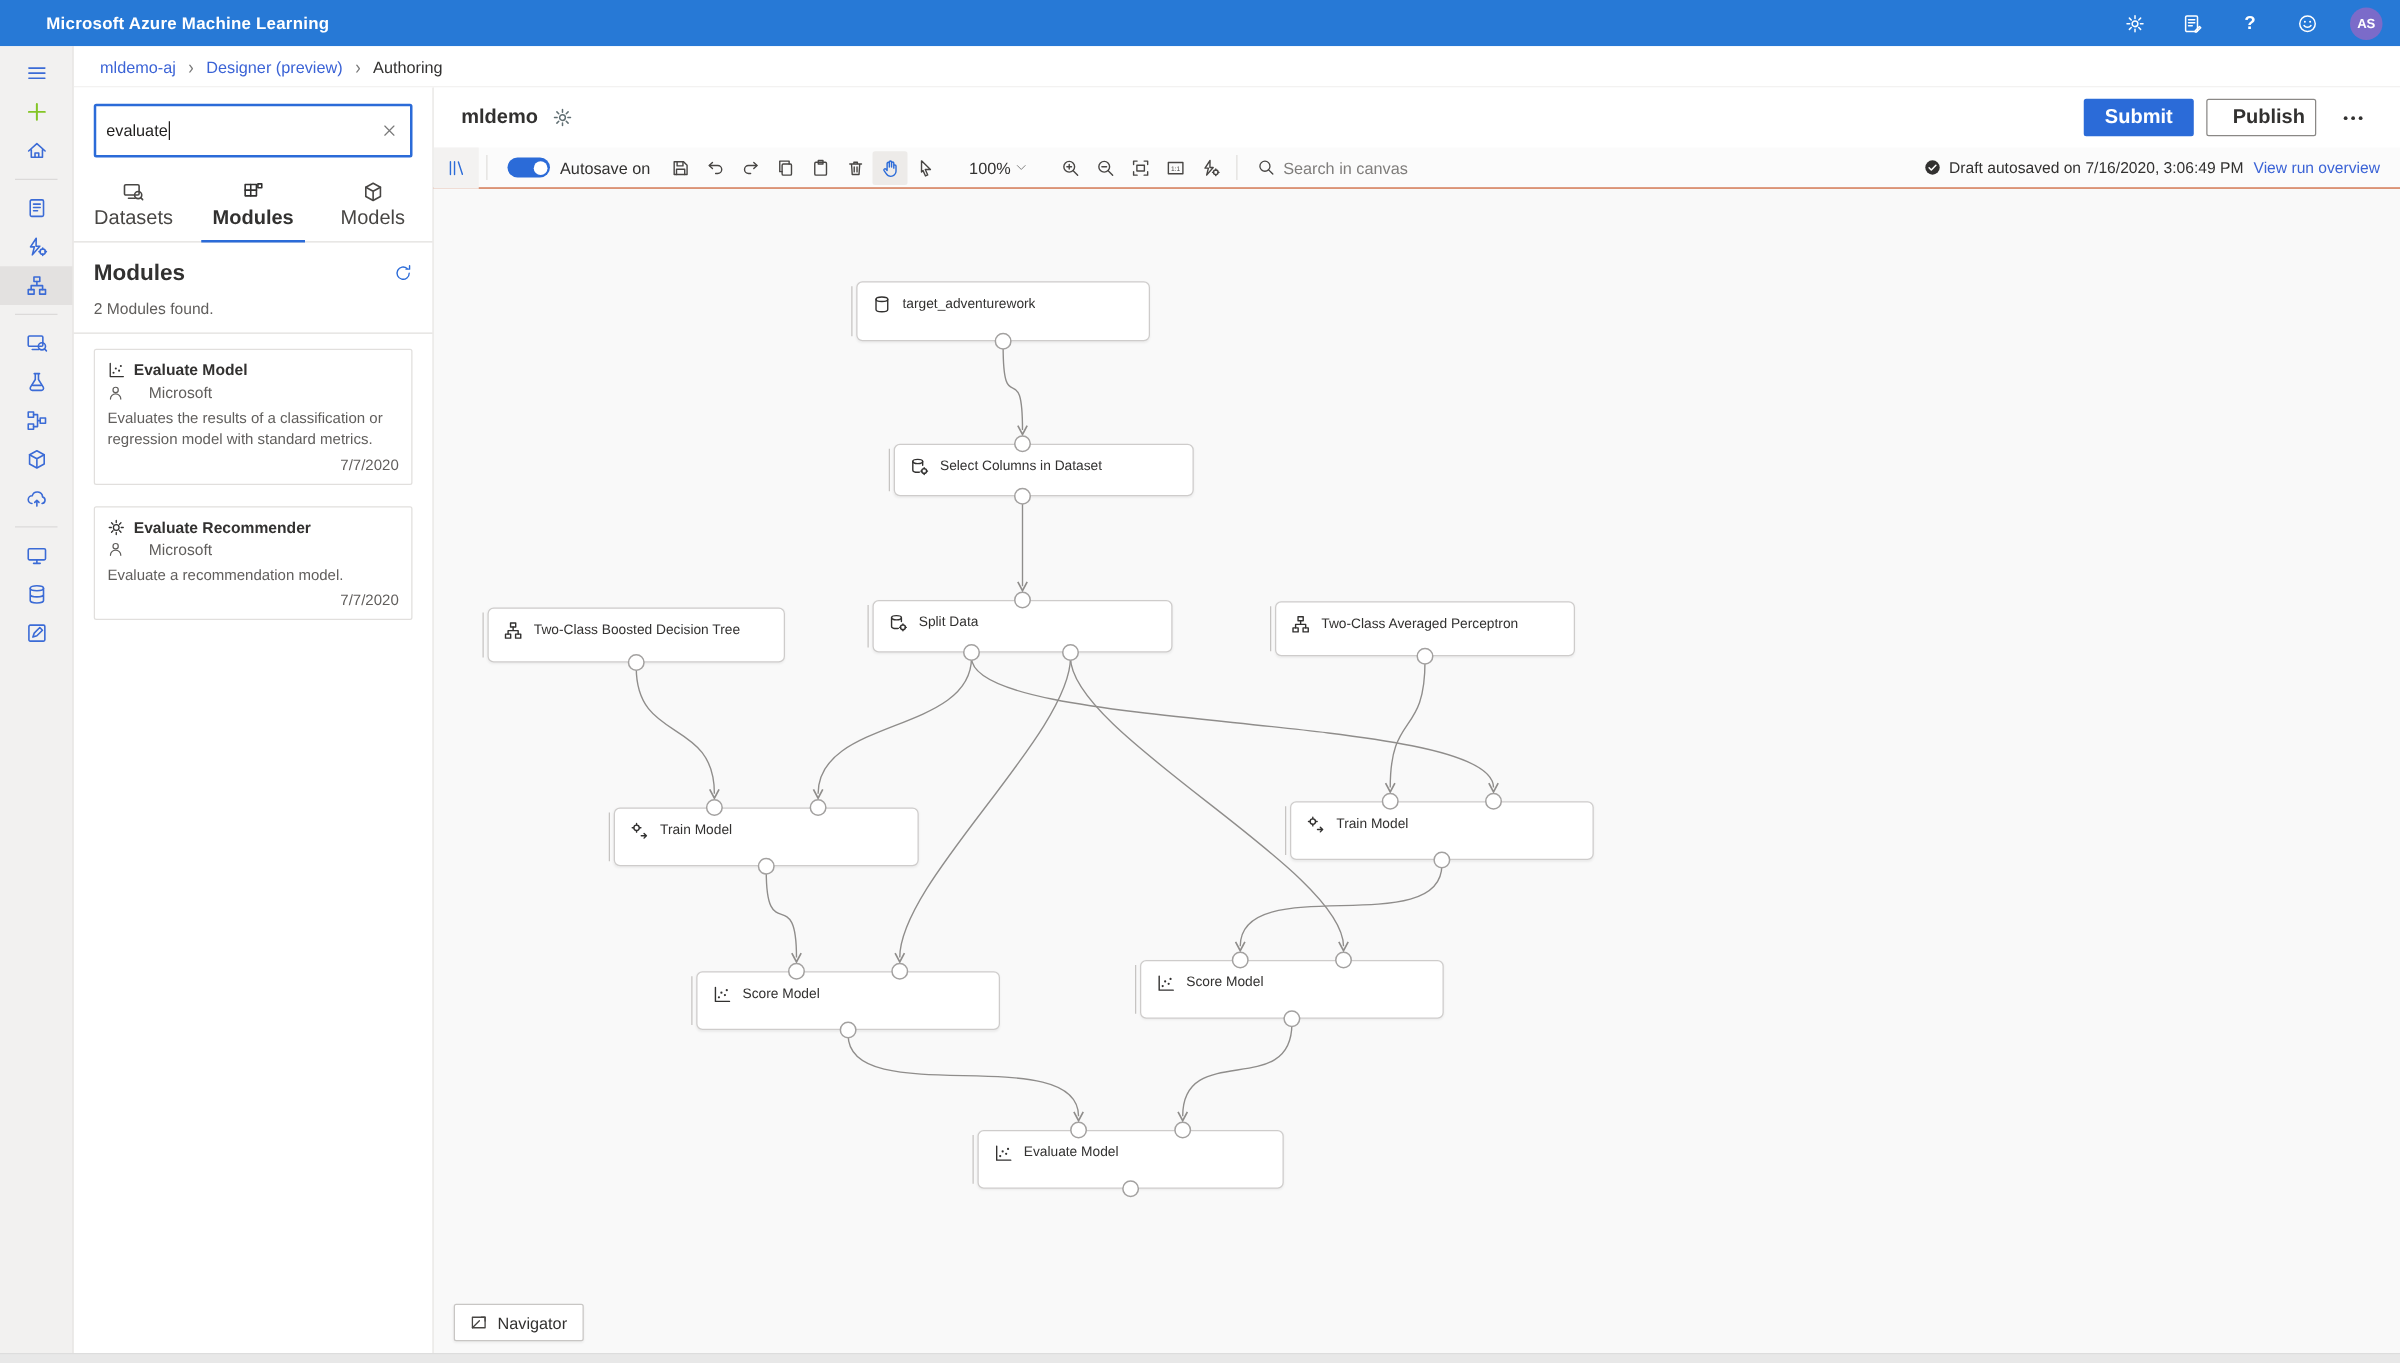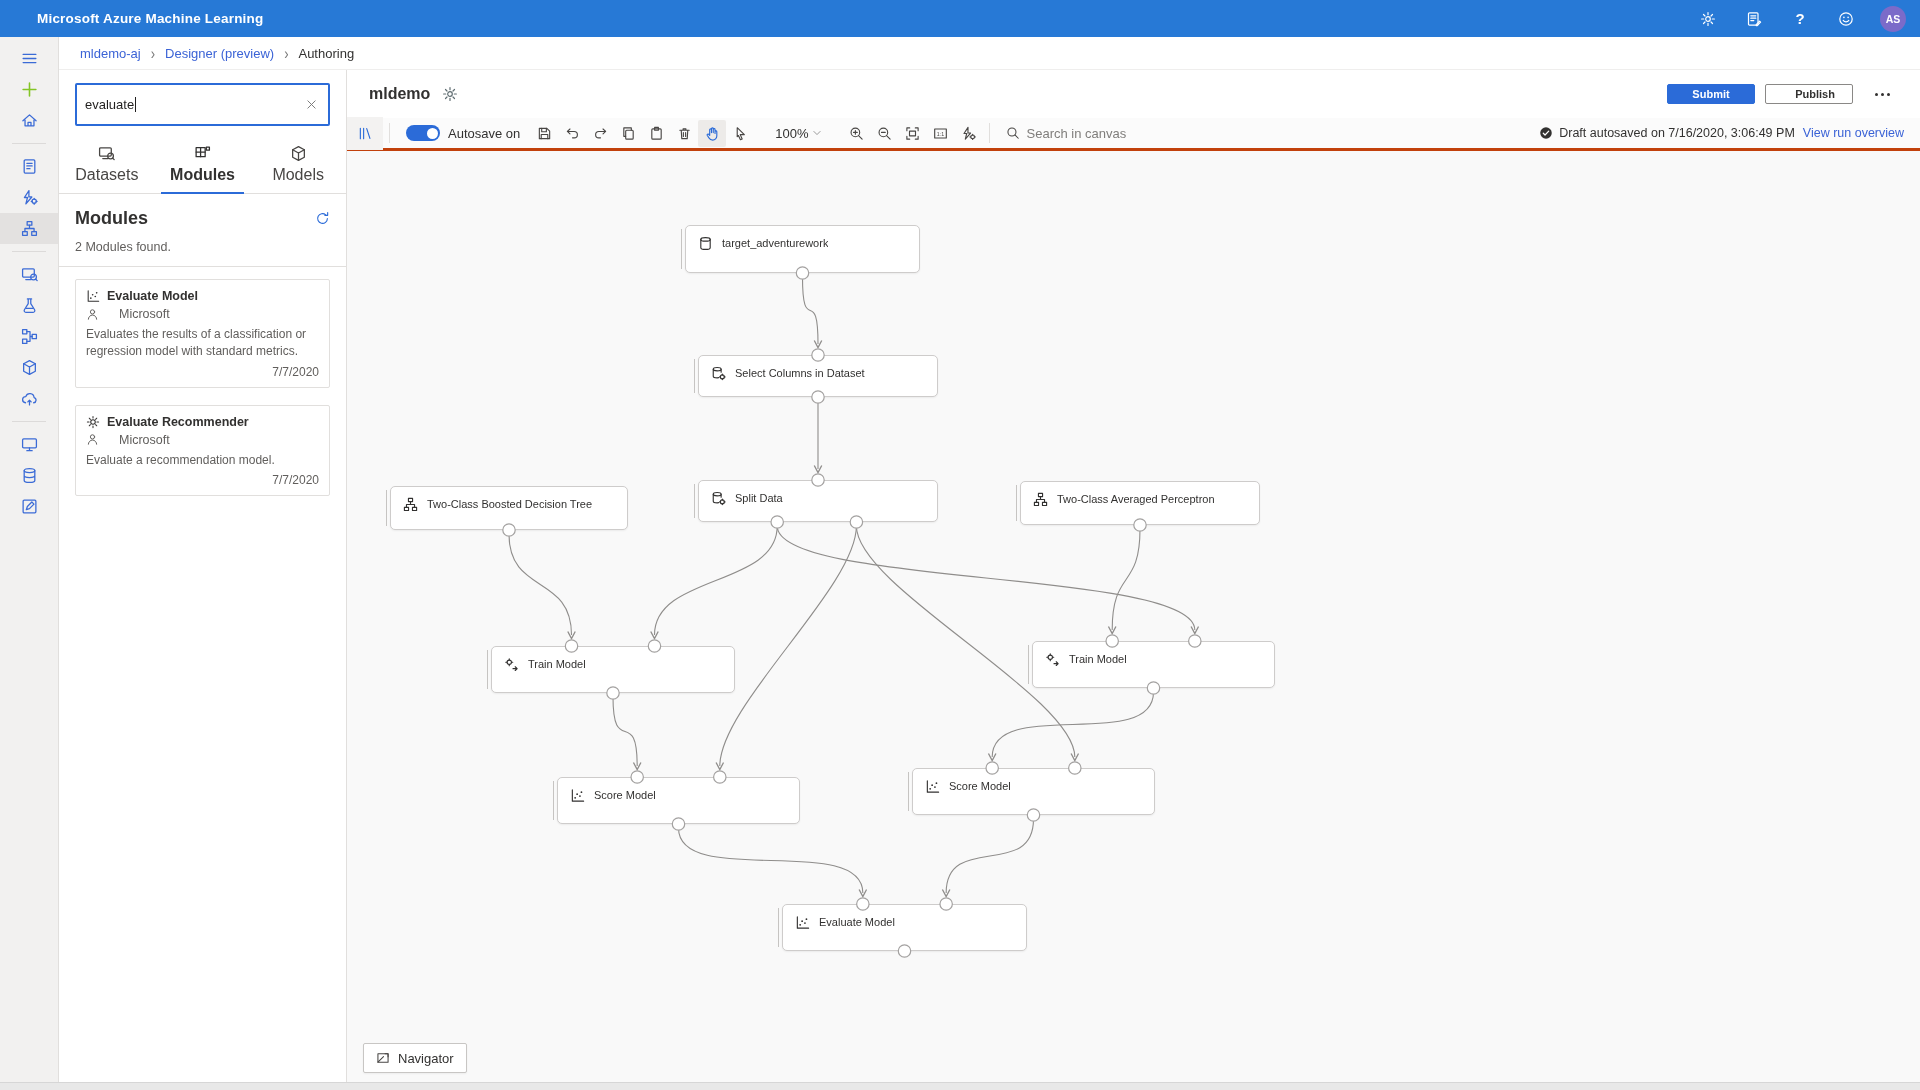--- a/index.html
+++ b/index.html
@@ -64,27 +64,27 @@
   .card-author .ic{width:13px;height:13px;flex:none;}
   .card-desc{color:var(--text2);font-size:12px;line-height:1.45;margin-top:5px;}
   .card-date{text-align:right;color:var(--text2);font-size:12px;margin-top:4px;}
 
   
   .main{flex:1;display:flex;flex-direction:column;min-width:0;}
   .main-header{height:48px;display:flex;align-items:center;padding:0 16px 0 22px;background:#fff;}
   .pipeline-title{font-size:16px;font-weight:bold;margin-right:12px;}
   .title-gear{color:#5f6d71;cursor:pointer;}
   .main-header .spacer{flex:1;}
-  .btn{height:20px;border-radius:2px;font-size:11px;font-weight:bold;display:flex;align-items:center;justify-content:center;cursor:pointer;}
+  .btn{height:30px;border-radius:2px;font-size:16px;font-weight:bold;display:flex;align-items:center;justify-content:center;cursor:pointer;}
   .btn-primary{background:var(--accent);color:#fff;width:88px;border:1px solid var(--accent);}
   .btn-outline{background:#fff;color:var(--text);width:88px;border:1px solid #8a8886;margin-left:10px;padding-left:12px;}
   .more-btn{display:flex;gap:3px;margin:0 14px 0 22px;cursor:pointer;align-items:center;}
   .more-btn i{width:3px;height:3px;border-radius:50%;background:#323130;}
 
-  .toolbar{height:33px;background:#fbfbfb;border-bottom:3px solid #c2410c;display:flex;align-items:center;padding-right:16px;flex:none;}
+  .toolbar{height:33px;background:#fbfbfb;border-bottom:1px solid #c2410c;display:flex;align-items:center;padding-right:16px;flex:none;}
   .tool{width:28px;height:27px;display:flex;align-items:center;justify-content:center;color:#484644;cursor:pointer;border-radius:2px;flex:none;}
   .tool .ic{width:15px;height:15px;}
   .tool.blue{color:var(--accent);}
   .tool.selected{background:#edebe9;color:var(--accent);}
   .tool.panelbtn{width:36px;height:33px;background:#f3f2f1;border-radius:0;}
   .tb-sep{width:1px;height:20px;background:#e1dfdd;margin:0 6px;flex:none;}
   .toggle{width:34px;height:16px;border-radius:9px;background:var(--accent);position:relative;margin:0 8px 0 10px;cursor:pointer;flex:none;}
   .toggle .knob{position:absolute;right:2.5px;top:2.5px;width:11px;height:11px;border-radius:50%;background:#fff;}
   .autosave-label{font-size:13px;margin-right:10px;white-space:nowrap;}
   .zoom-level{display:flex;align-items:center;gap:3px;margin:0 21px;cursor:pointer;white-space:nowrap;font-size:13px;}
@@ -521,21 +521,21 @@
               </svg>
             <span>Navigator</span>
           </div>
         <div class="node" style="left: 338px; top: 74px; width: 235px; height: 48px;">
               <svg class="ic" viewBox="0 0 16 16">
                 <ellipse cx="8" cy="3.6" rx="5" ry="1.9"></ellipse>
                 <path d="M3 3.6v8.8c0 1 2.2 1.9 5 1.9s5-.9 5-1.9V3.6"></path>
               </svg>
               <span class="node-label">target_adventurework</span>
             </div>
-            <div class="node" style="left: 351px; top: 204px; width: 240px; height: 42px;">
+            <div class="node" style="left: 368px; top: 204px; width: 240px; height: 42px;">
               <svg class="ic" viewBox="0 0 16 16">
                 <ellipse cx="6.6" cy="3.4" rx="4.2" ry="1.8"></ellipse>
                 <path d="M2.4 3.4v7.4c0 .95 1.9 1.8 4.2 1.8.55 0 1.1-.05 1.6-.15M10.8 3.4v3.2"></path>
                 <circle cx="12.1" cy="11.6" r="2.1"></circle>
                 <path d="M12.1 8.7v1M12.1 13.5v1M9.2 11.6h1M14 11.6h1"></path>
               </svg>
               <span class="node-label">Select Columns in Dataset</span>
             </div>
             <div class="node" style="left: 351px; top: 329px; width: 240px; height: 42px;">
               <svg class="ic" viewBox="0 0 16 16">

